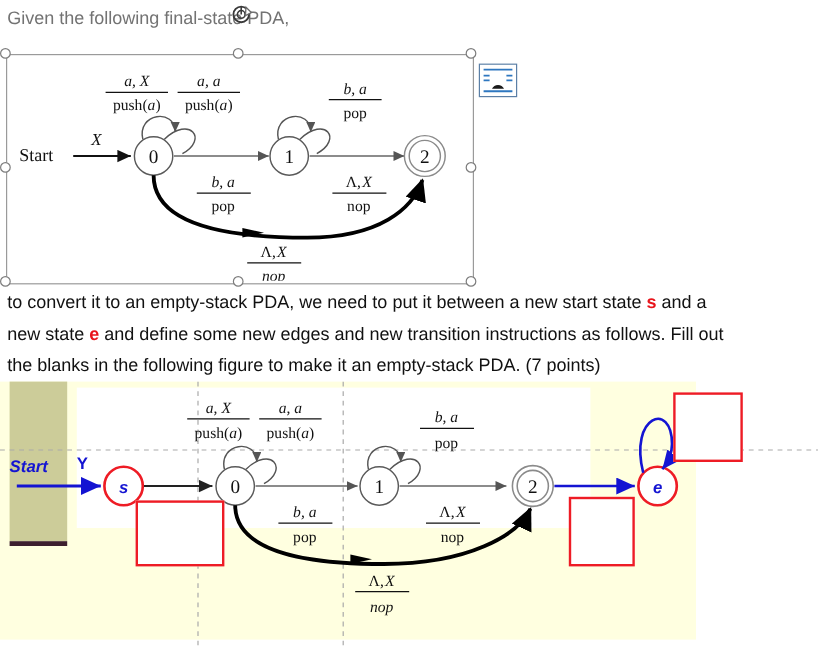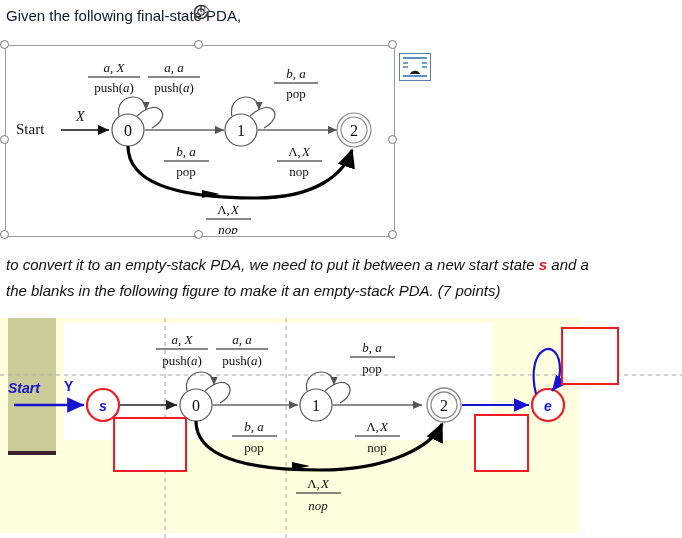--- a/index.html
+++ b/index.html
@@ -2,40 +2,40 @@
 <html><head>
 <meta charset="utf-8">
 <style>
   html,body{margin:0;padding:0;background:#ffffff;}
   body{width:682px;height:538px;position:relative;overflow:hidden;
        font-family:"Liberation Sans",sans-serif;color:#000;}
   .abs{position:absolute;}
   .serif{font-family:"Liberation Serif",serif;}
 
   
-  #intro-line{left:6px;top:6px;font-size:15px;line-height:20px;color:#0f172a;}
+  #intro-line{left:6px;top:6px;font-size:15px;line-height:20px;color:#737373;}
 
   
   #rotate-cursor{left:190px;top:2px;width:26px;height:26px;}
 
   
   .sel-frame{border:1px solid #9a9a9a;}
   .handle{width:9px;height:9px;border-radius:50%;background:#fff;
           border:1.4px solid #7d7d7d;box-sizing:border-box;}
 
   
   #figure1{left:5px;top:45px;width:388px;height:190px;}
   #figure1 svg{display:block;}
 
   
   #thumb-icon{left:399px;top:53px;width:32px;height:28px;
               border:1px solid #5b7fa6;background:#fff;box-sizing:border-box;}
 
   
-  #para{left:6px;top:252px;width:660px;font-size:15px;line-height:26px;color:#111;font-style:italic;}
+  #para{left:6px;top:240px;width:660px;font-size:15px;line-height:26px;color:#111;}
   .red-letter{color:#e8141b;font-weight:bold;}
 
   
   #figure2{left:0px;top:318px;width:682px;height:220px;}
   #fig2-yellow{left:0px;top:0px;width:580px;height:215px;background:#ffffe0;}
   #fig2-olive{left:8px;top:0px;width:48px;height:133px;background:#cccc99;}
   #fig2-olive-bar{left:8px;top:133px;width:48px;height:4px;background:#3d1f2e;}
   #fig2-white{left:64px;top:5px;width:428px;height:117px;background:#ffffff;}
   #fig2-svg{left:0;top:0;}
 
@@ -156,20 +156,23 @@
     <line x1="22" y1="13" x2="27" y2="13" stroke="#2e77c0" stroke-width="1.4"></line>
     <path d="M10 20 A 5.5 5.5 0 0 1 20 20 Z" fill="#1a1a1a"></path>
     <line x1="3" y1="22" x2="27" y2="22" stroke="#2e77c0" stroke-width="1.6"></line>
   </svg>
 </div>
 
 <div class="abs" id="para">
   <div>
     <span>to convert it to an empty-stack PDA, we need to put it between a new start state </span><span class="red-letter">s</span><span> and a</span>
   </div>
+  <div>
+    <span>new state </span><span class="red-letter">e</span><span> and define some new edges and new transition instructions as follows. Fill out</span>
+  </div>
   <div>the blanks in the following figure to make it an empty-stack PDA.   (7 points)</div>
 </div>
 
 <div class="abs" id="figure2">
   <div class="abs" id="fig2-yellow"></div>
   <div class="abs" id="fig2-olive"></div>
   <div class="abs" id="fig2-olive-bar"></div>
   <div class="abs" id="fig2-white"></div>
 
   <svg class="abs" id="fig2-svg" width="682" height="220" viewBox="0 0 682 220">

